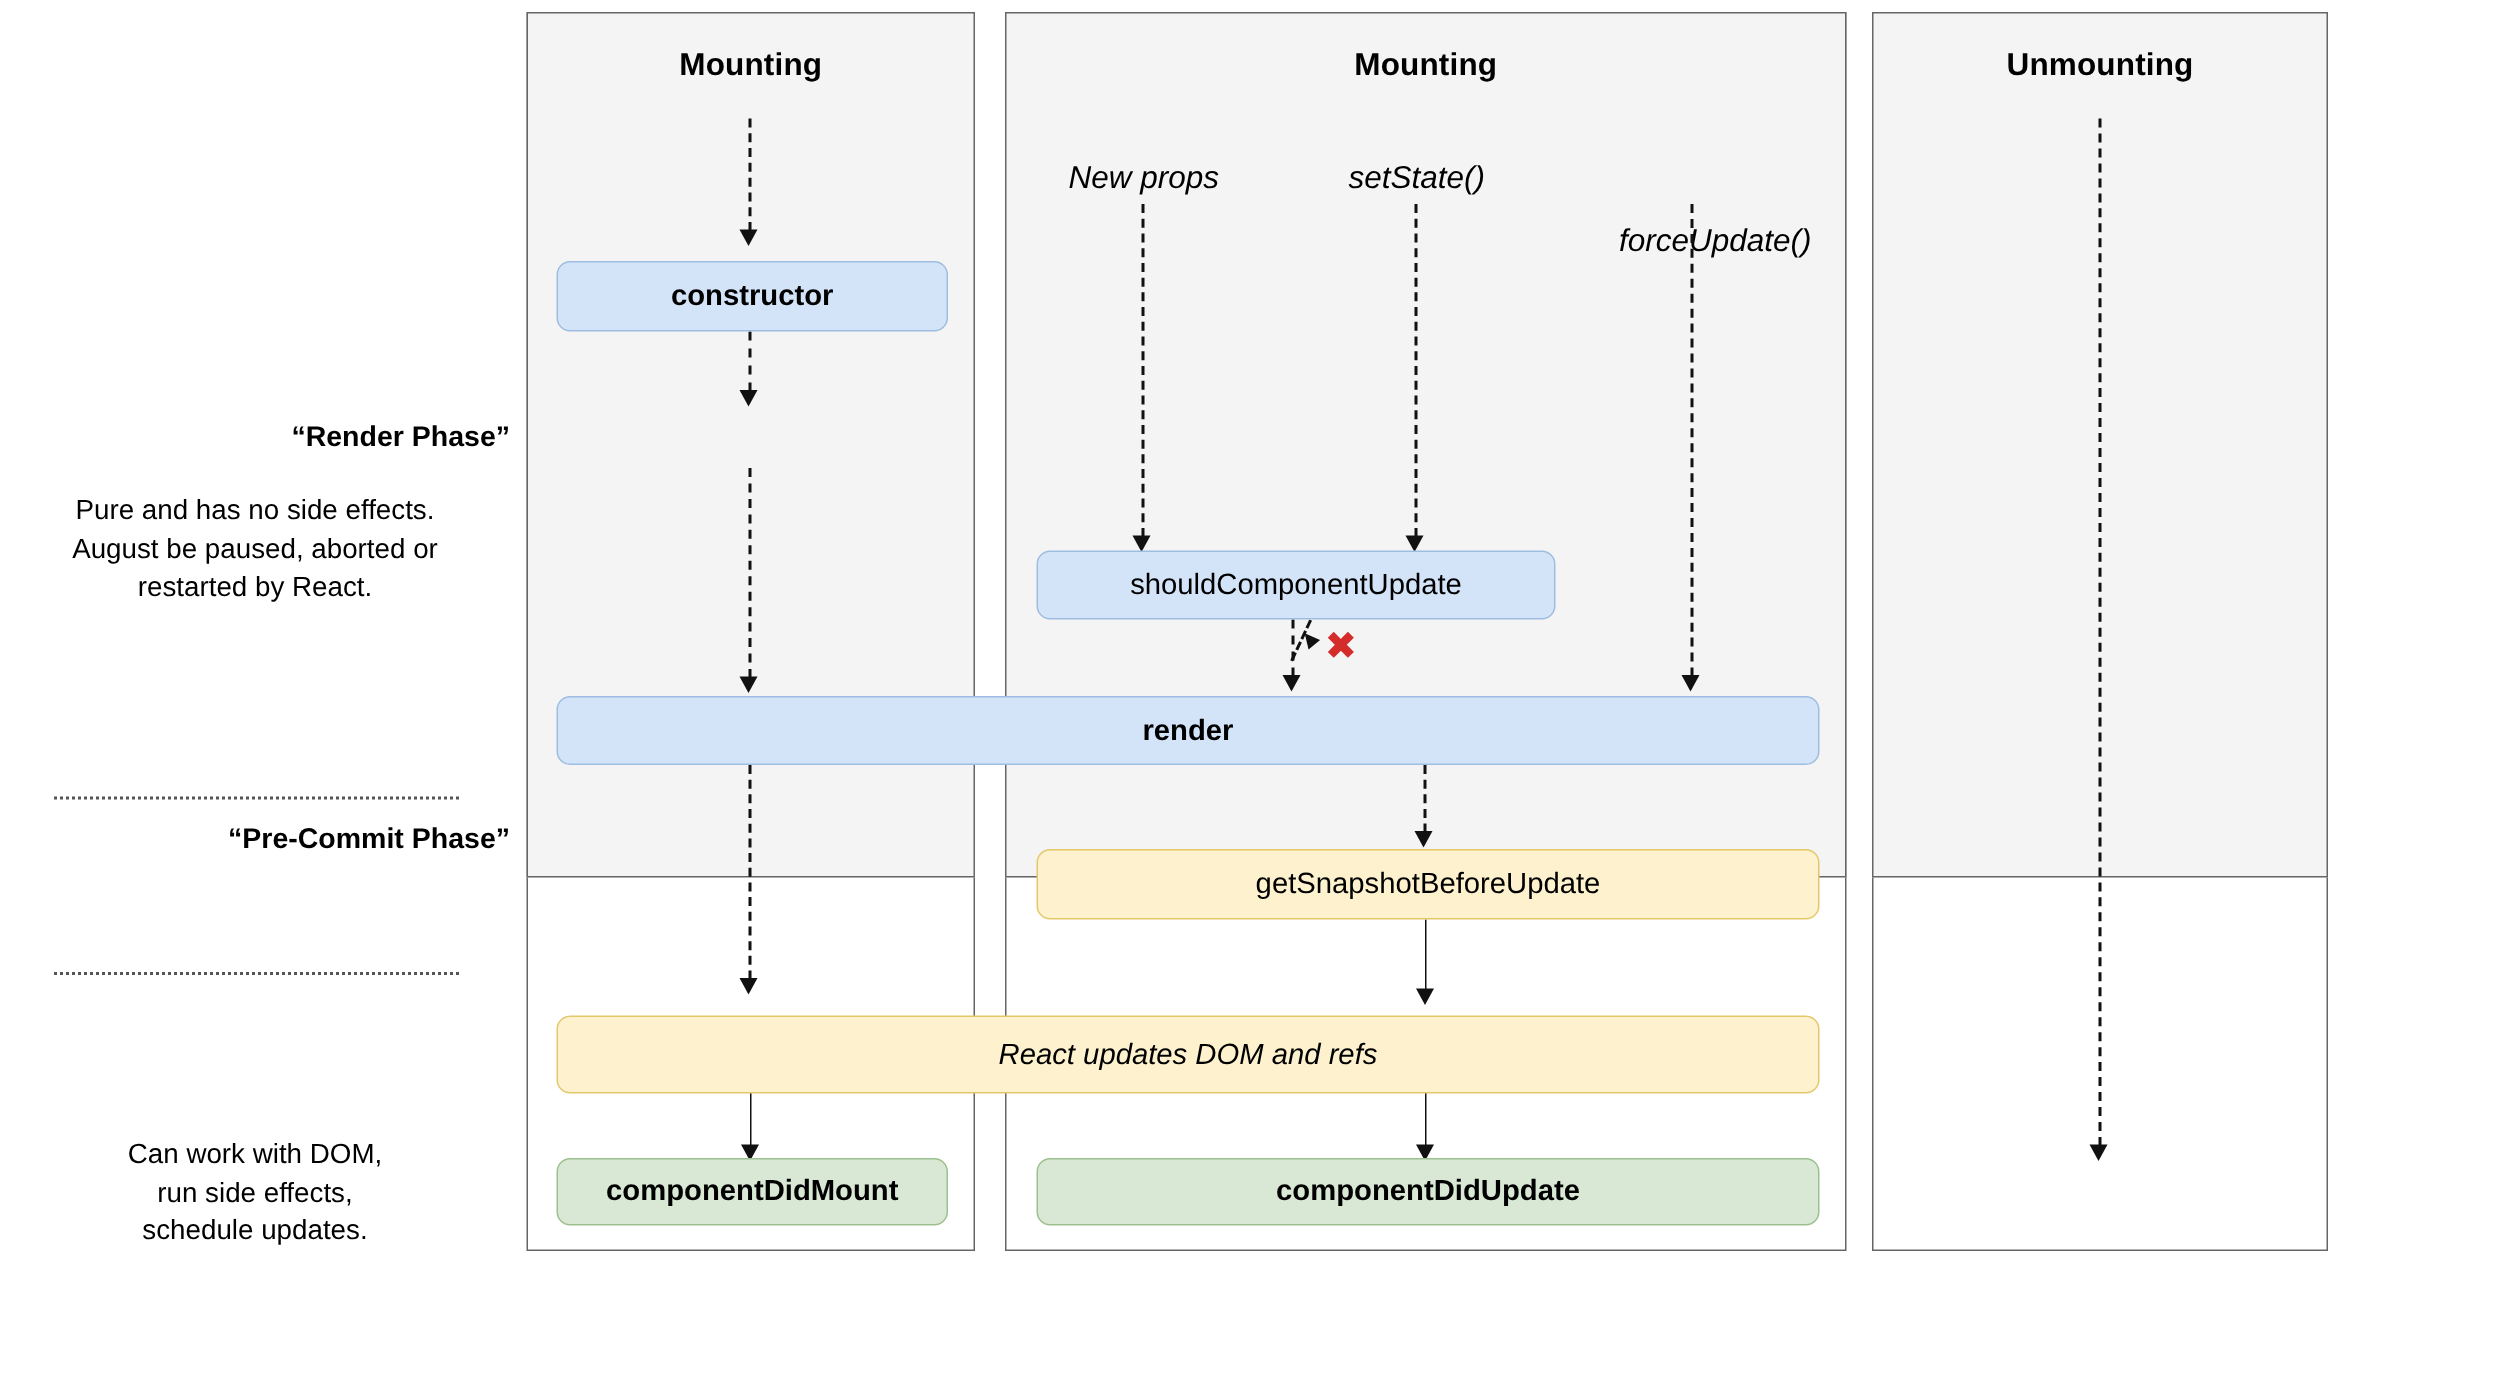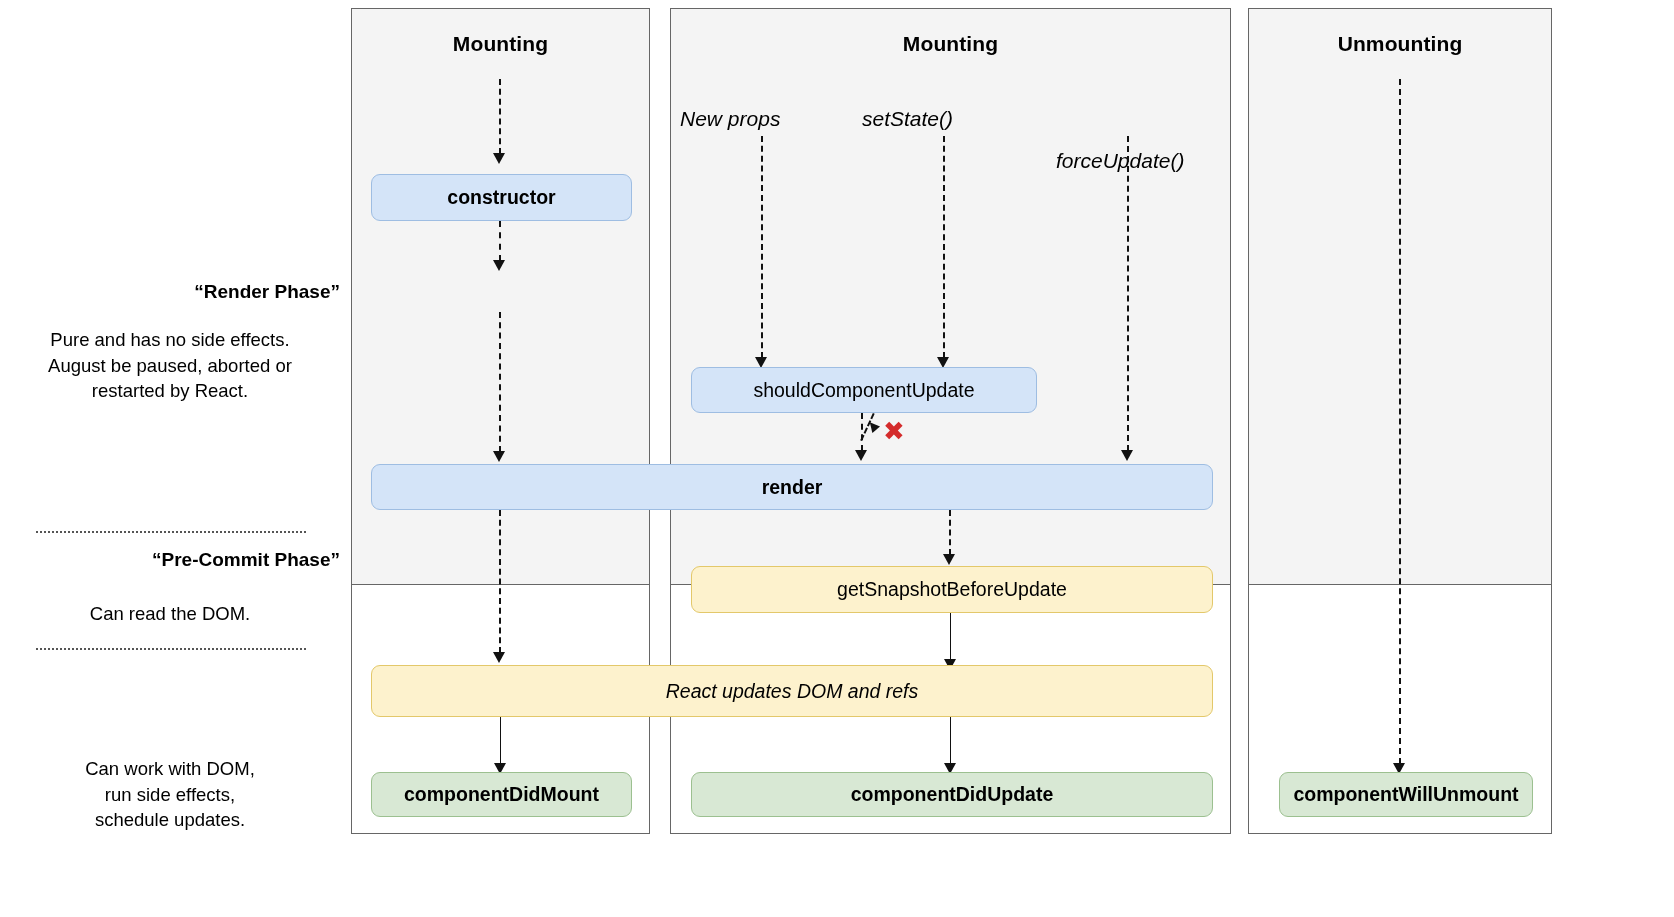--- a/index.html
+++ b/index.html
@@ -22,24 +22,24 @@
   .gutter-head{position:absolute;text-align:right;font-weight:bold;font-size:19px;width:340px;left:0;}
   .gutter-body{position:absolute;text-align:center;font-size:18.5px;line-height:1.38;width:340px;left:0;}
   .dotline{position:absolute;height:0;border-top:2px dotted #555;}
 
   
   .node{position:absolute;box-sizing:border-box;border-radius:9px;display:flex;align-items:center;justify-content:center;text-align:center;font-size:19.5px;line-height:1.15;}
   .n-blue{background:#d4e4f8;border:1.6px solid #9ebde2;}
   .n-yellow{background:#fdf2cd;border:1.6px solid #e3c86a;}
   .n-green{background:#d8e8d4;border:1.6px solid #9cc090;}
   .bold{font-weight:bold;}
-  .italic{font-style:italic;}
+  .italic{font-style:italic;margin-top:12px;}
 
   
-  .srclabel{position:absolute;font-style:italic;font-size:21px;text-align:left;}
+  .srclabel{position:absolute;font-style:italic;font-size:21px;text-align:center;}
 
   
   .vline{position:absolute;width:0;}
   .dash{border-left:2px dashed #111;}
   .solid{border-left:1.6px solid #111;}
   .head{position:absolute;width:0;height:0;border-left:6px solid transparent;border-right:6px solid transparent;border-top:11px solid #111;}
 
   .xmark{position:absolute;color:#d42b2b;font-weight:bold;font-size:26px;line-height:1;font-family:"DejaVu Sans",sans-serif;}
   .minidash{position:absolute;border-left:2px dashed #111;transform-origin:top left;}
   .minihead{position:absolute;width:0;height:0;border-left:5px solid transparent;border-right:5px solid transparent;border-top:10px solid #111;}
@@ -62,21 +62,20 @@
   <div class="col-title" style="left:1248px;top:32px;width:304px;">Unmounting</div>
 
   <div class="gutter-head" style="top:281px;">“Render Phase”</div>
   <div class="gutter-body" style="top:327px;white-space:pre-line;">Pure and has no side effects.
 August be paused, aborted or
 restarted by React.</div>
 
   <div class="dotline" style="left:36px;top:531px;width:270px;"></div>
 
   <div class="gutter-head" style="top:549px;">“Pre-Commit Phase”</div>
-  <div class="gutter-body" style="top:601px;white-space:pre-line;">Can read the DOM.</div>
 
   <div class="dotline" style="left:36px;top:648px;width:270px;"></div>
 
   <div class="gutter-body" style="top:756px;white-space:pre-line;">Can work with DOM,
 run side effects,
 schedule updates.</div>
 
   <div class="srclabel" style="left:680px;top:107px;width:165px;">New props</div>
   <div class="srclabel" style="left:862px;top:107px;width:165px;">setState()</div>
   <div class="srclabel" style="left:1056px;top:107px;width:175px;margin-top:42px;">forceUpdate()</div>
@@ -128,15 +127,14 @@
 
   <div class="node n-blue" style="left:691px;top:367px;width:346px;height:46px;">shouldComponentUpdate</div>
 
   <div class="node n-blue bold" style="left:371px;top:464px;width:842px;height:46px;">render</div>
 
   <div class="node n-yellow" style="left:691px;top:566px;width:522px;height:47px;">getSnapshotBeforeUpdate</div>
   <div class="node n-yellow italic" style="left:371px;top:665px;width:842px;height:52px;">React updates DOM and refs</div>
 
   <div class="node n-green bold" style="left:371px;top:772px;width:261px;height:45px;">componentDidMount</div>
   <div class="node n-green bold" style="left:691px;top:772px;width:522px;height:45px;">componentDidUpdate</div>
-  <div class="node n-green bold" style="left:1279px;top:772px;width:254px;height:45px;">componentWillUnmount</div>
 
 </div>
 
 </body></html>

